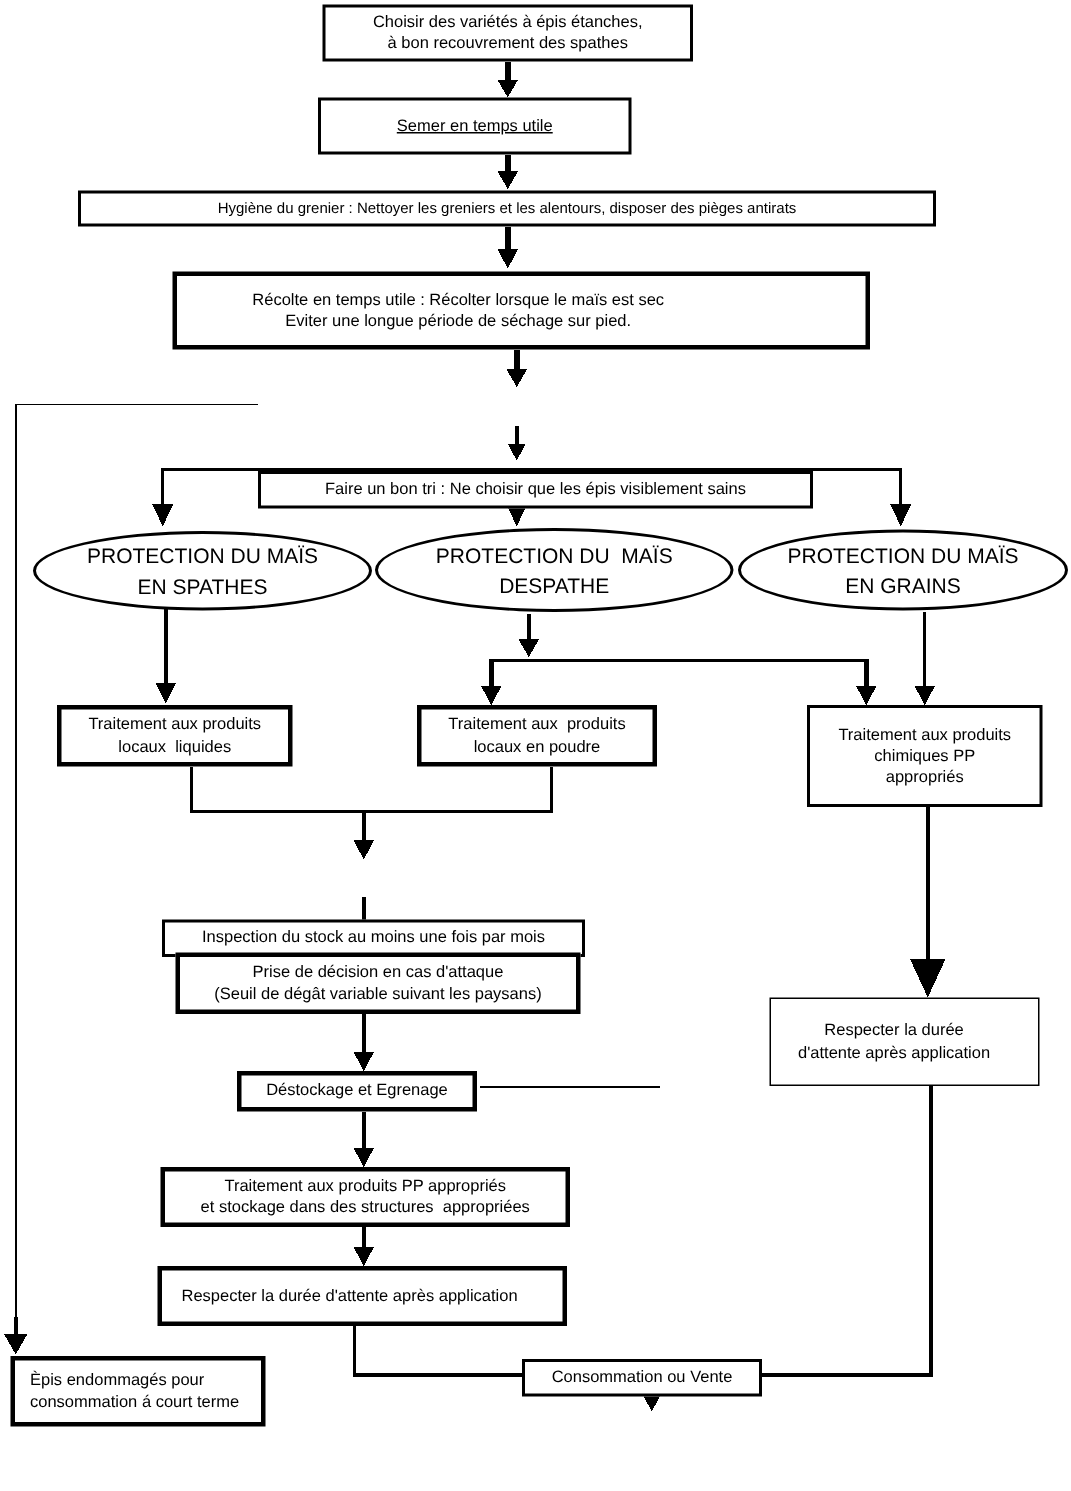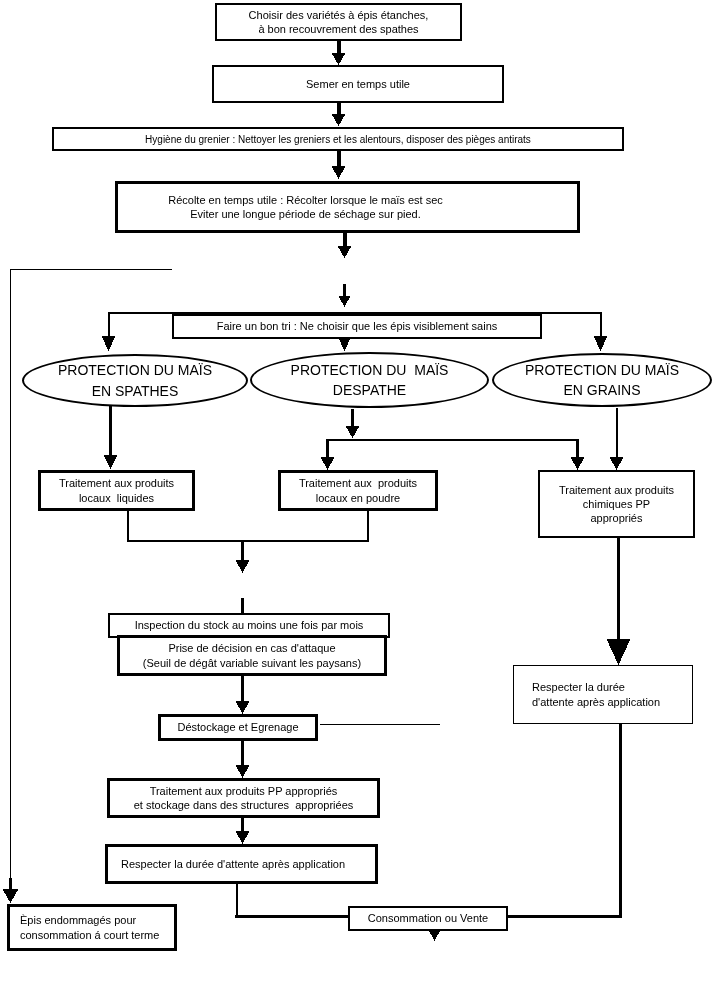--- a/index.html
+++ b/index.html
@@ -125,21 +125,21 @@
         <polygon points="2.5,889 18.5,889 10.5,903" stroke="none"></polygon>
       </g>
     </g>
   </svg>
 
   <div class="node" style="left:215px;top:3px;width:247px;height:38px;">
     <span>Choisir des variétés à épis étanches,
 à bon recouvrement des spathes</span>
   </div>
 
-  <div class="node" style="left:212px;top:65px;width:292px;height:38px;">
+  <div class="node" style="left:212px;top:65px;width:209px;height:38px;text-decoration:underline;">
     <span>Semer en temps utile</span>
   </div>
 
   <div class="node" style="left:52px;top:127px;width:572px;height:24px;font-size:10px;">
     <span>Hygiène du grenier : Nettoyer les greniers et les alentours, disposer des pièges antirats</span>
   </div>
 
   <div class="node b3" style="left:115px;top:181px;width:465px;height:52px;padding-right:84px;">
     <span>Récolte en temps utile : Récolter lorsque le maïs est sec
 Eviter une longue période de séchage sur pied.</span>
@@ -195,21 +195,21 @@
 
   <div class="node b3" style="left:107px;top:778px;width:273px;height:40px;">
     <span>Traitement aux produits PP appropriés
 et stockage dans des structures  appropriées</span>
   </div>
 
   <div class="node b3 align-left" style="left:105px;top:844px;width:273px;height:40px;padding-left:13px;">
     <span>Respecter la durée d'attente après application</span>
   </div>
 
-  <div class="node b1 align-left" style="left:513px;top:665px;width:180px;height:59px;padding-left:18px;">
+  <div class="node b1 align-left" style="left:513px;top:665px;width:180px;height:59px;padding-left:18px;text-align:center;">
     <span>Respecter la durée
 d'attente après application</span>
   </div>
 
   <div class="node b3 align-left" style="left:7px;top:904px;width:170px;height:47px;padding-left:10px;">
     <span>Èpis endommagés pour
 consommation á court terme</span>
   </div>
 
   <div class="node" style="left:348px;top:906px;width:160px;height:25px;">

